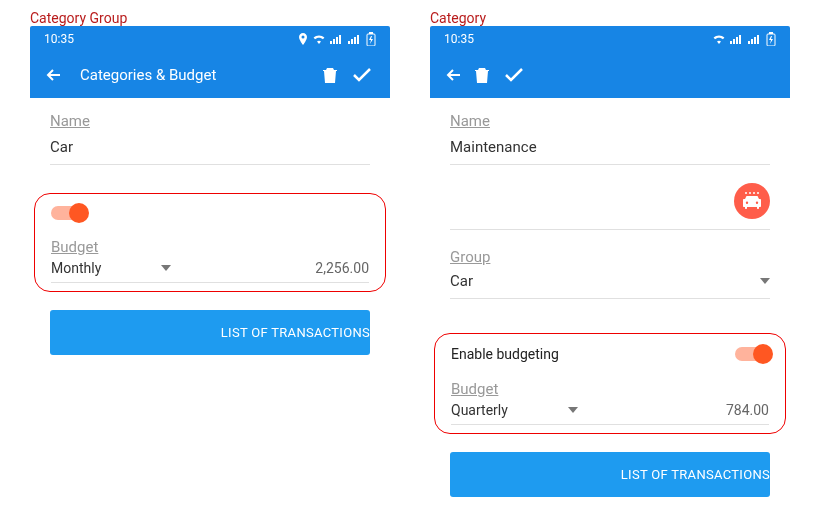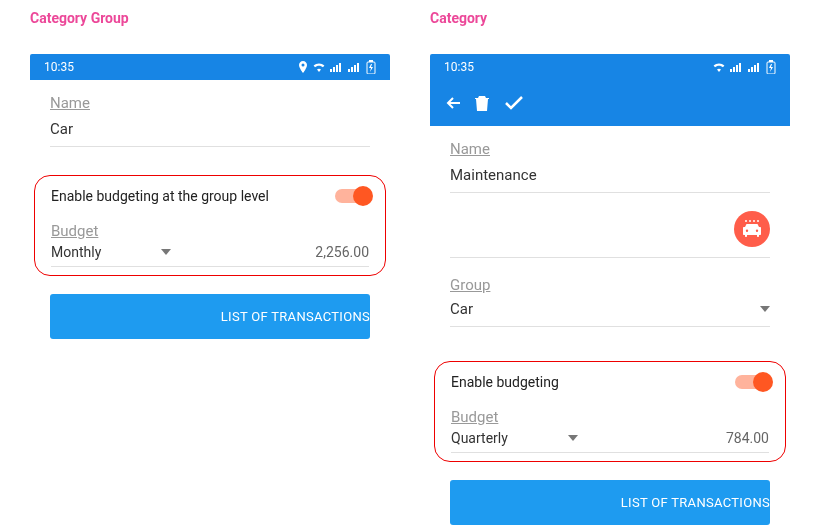--- a/index.html
+++ b/index.html
@@ -1,20 +1,20 @@
 <!DOCTYPE html>
 <html><head>
   <meta charset="utf-8">
   <style>
     * { box-sizing: border-box; margin: 0; padding: 0; font-family: -apple-system, BlinkMacSystemFont, "Segoe UI", Roboto, Arial, sans-serif; }
     body { background: #fff; width: 831px; height: 526px; position: relative; }
     .wrap { display: flex; gap: 40px; padding: 10px 30px; }
     .col { width: 360px; }
-    .col-label { color: #ec4899; font-size: 14px; font-weight: 700; }
-    .phone { width: 360px; border-radius: 2px; overflow: hidden; margin-top: 28px; }
+    .col-label { color: #b91c1c; font-size: 14px; font-weight: 400; }
+    .phone { width: 360px; border-radius: 2px; overflow: hidden; }
     .statusbar { height: 26px; background: #1785e5; display: flex; align-items: center; justify-content: space-between; padding: 0 14px; color: #fff; font-size: 12px; }
     .status-right { display: flex; align-items: center; gap: 4px; }
     .appbar { height: 46px; background: #1785e5; display: flex; align-items: center; padding: 0 12px; color: #fff; }
     .appbar .back { width: 24px; height: 24px; display: flex; align-items: center; justify-content: center; cursor: pointer; }
     .appbar .title { margin-left: 14px; font-size: 15px; flex: 1; }
     .appbar .icon-btn { width: 32px; height: 32px; display: flex; align-items: center; justify-content: center; cursor: pointer; }
     .content { padding: 14px 20px 10px; }
     .field-label { color: #999; font-size: 15px; margin-bottom: 4px; text-decoration: underline; }
     .text-input { width: 100%; font-size: 15px; color: #333; padding: 4px 0 8px; border: none; border-bottom: 1px solid #e0e0e0; background: transparent; outline: none; }
     .section { margin-bottom: 18px; }
@@ -64,30 +64,47 @@
               <rect x="6" y="3" width="2" height="7"></rect>
               <rect x="9" y="1" width="2" height="9"></rect>
             </svg>
           <svg width="10" height="14" viewBox="0 0 10 14" fill="#fff">
               <rect x="1" y="2" width="8" height="12" rx="1" fill="none" stroke="#fff" stroke-width="1"></rect>
               <rect x="3" y="0" width="4" height="2"></rect>
               <path d="M5 4L3 8h2l-1 4 3-5H5l1-3z"></path>
             </svg>
         </span>
       </div>
+      <div class="appbar">
+        <span class="back">
+          <svg width="18" height="18" viewBox="0 0 18 18" fill="none" stroke="#fff" stroke-width="2">
+              <path d="M15 9H3M8 4L3 9l5 5"></path>
+            </svg>
+        </span>
+        <span class="title">Categories &amp; Budget</span>
+        <span class="icon-btn">
+          <svg width="16" height="18" viewBox="0 0 16 18" fill="#fff">
+              <path d="M2 5h12l-1 12H3L2 5zm3-3h6l1 2H4l1-2zM1 4h14v1H1z"></path>
+            </svg>
+        </span>
+        <span class="icon-btn">
+          <svg width="20" height="16" viewBox="0 0 20 16" fill="none" stroke="#fff" stroke-width="2.5">
+              <path d="M2 8l5 5L18 2"></path>
+            </svg>
+        </span>
+      </div>
       <div class="content">
         <div class="section">
           <div class="field-label">Name</div>
           <input class="text-input" value="Car" style="">
         </div>
       </div>
       <div style="padding:0 20px">
         <div class="highlight-box">
           <div class="toggle-row">
-            <span class="toggle-label">Enable budgeting at the group level</span>
             <div class="toggle">
                 <div class="toggle-knob"></div>
               </div>
           </div>
           <div class="field-label">Budget</div>
           <div class="budget-row">
             <div class="dropdown">
               <span>Monthly</span>
               <span class="dd-caret">
                   <svg width="10" height="6" viewBox="0 0 10 6" fill="#777">

